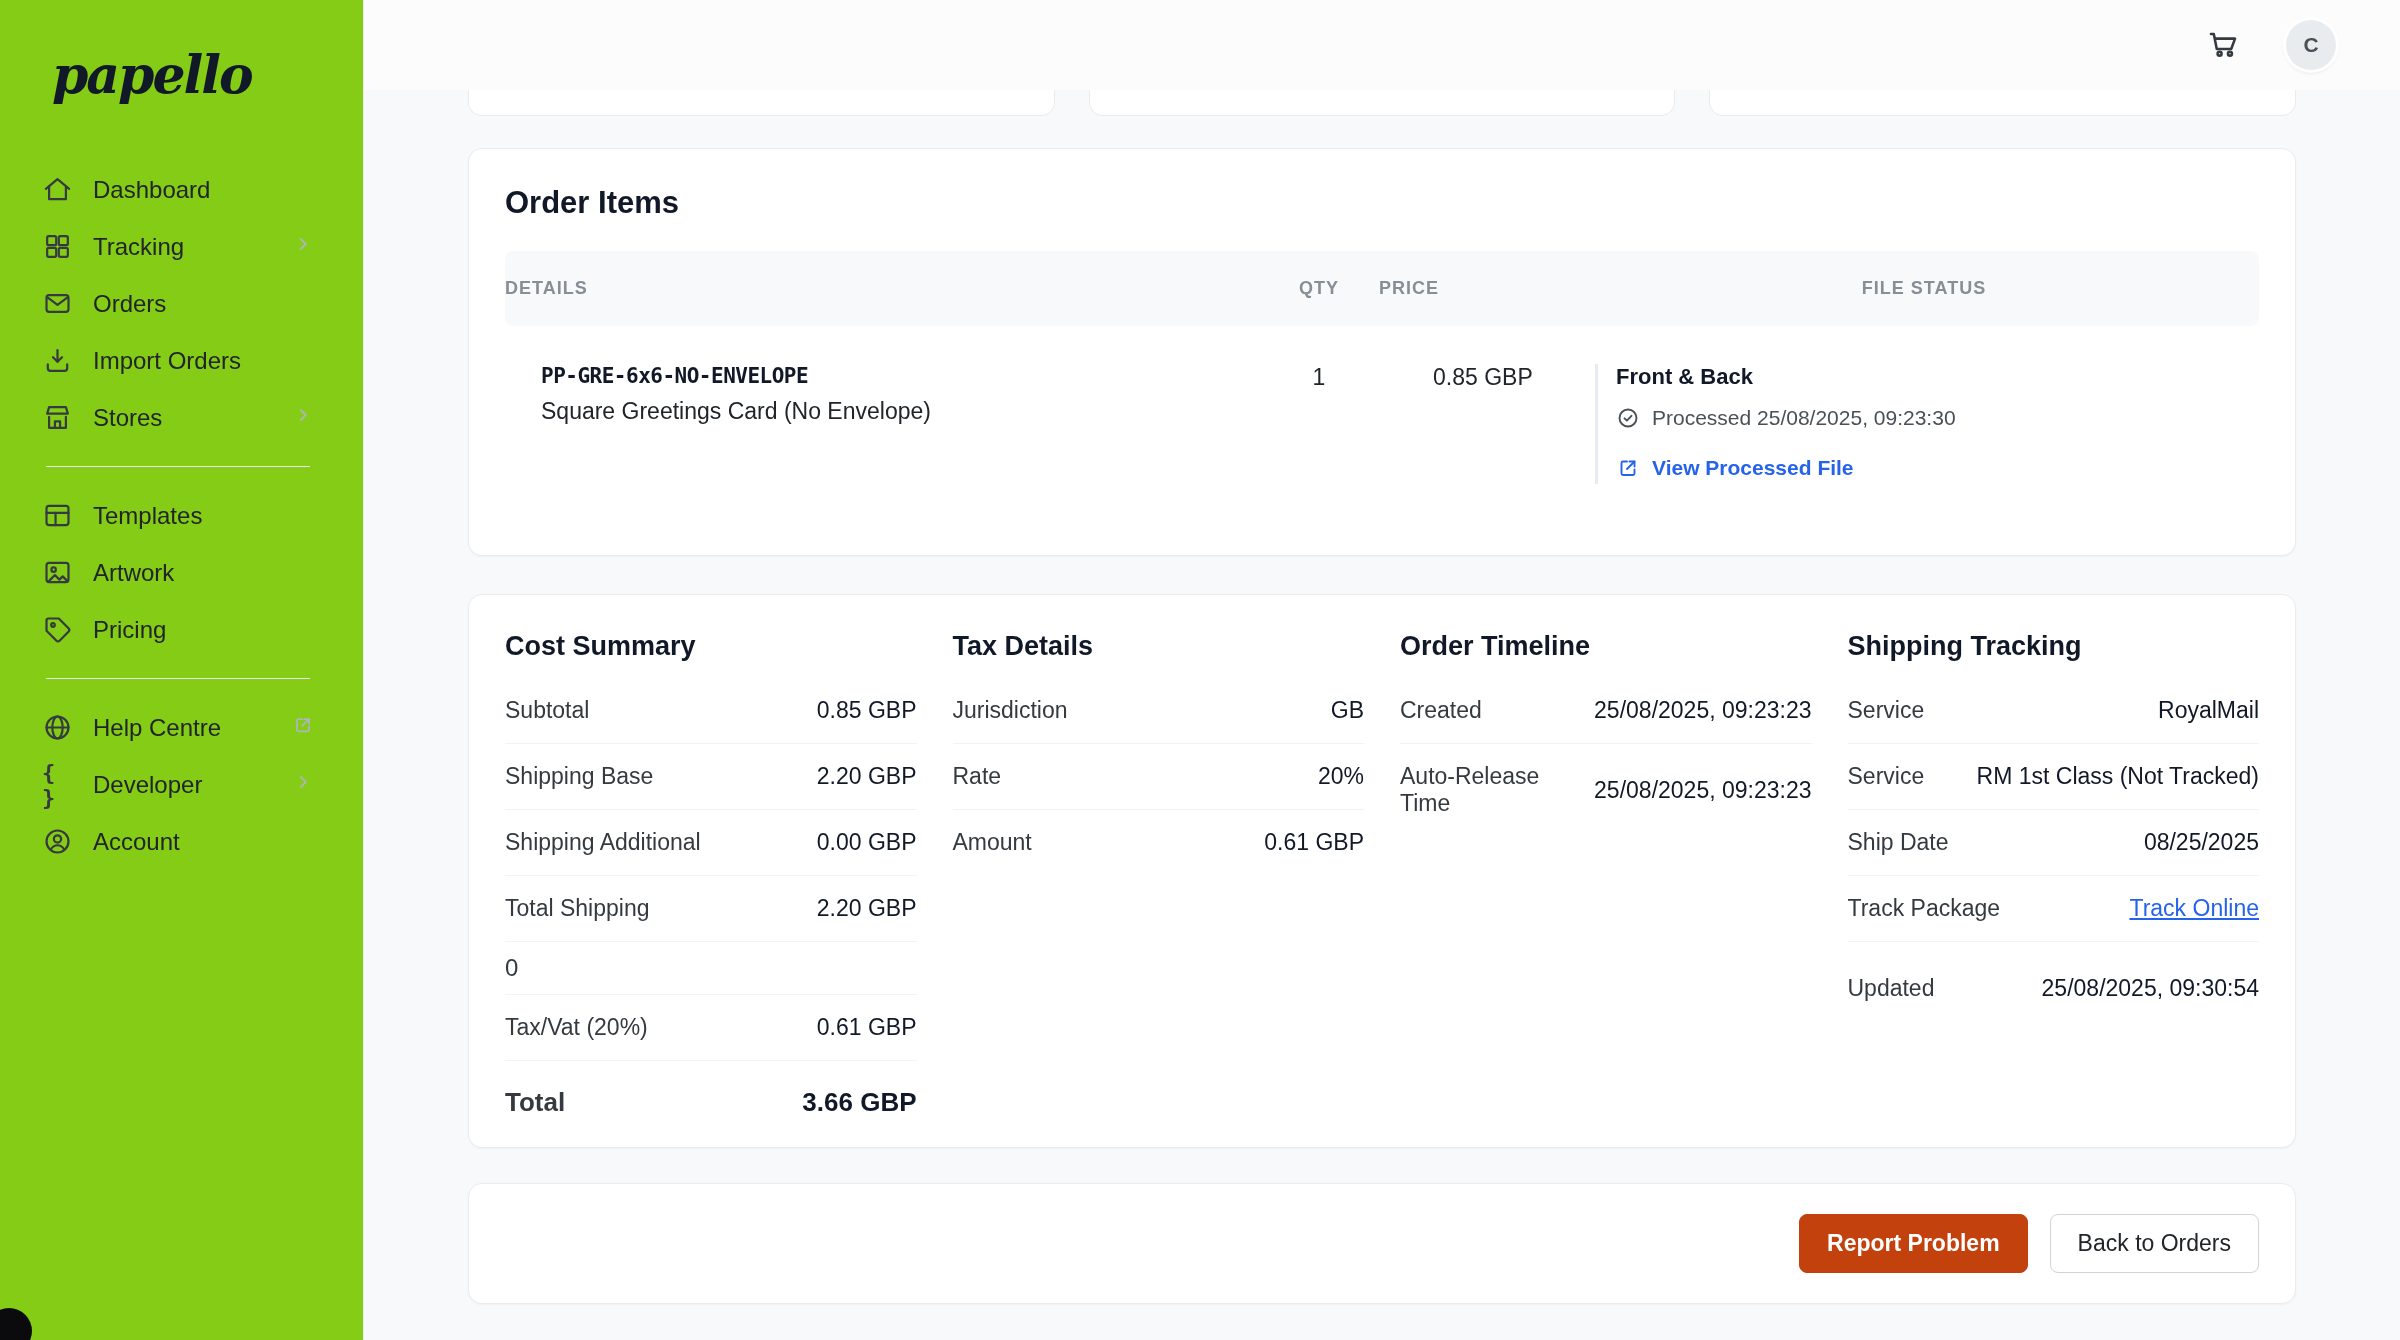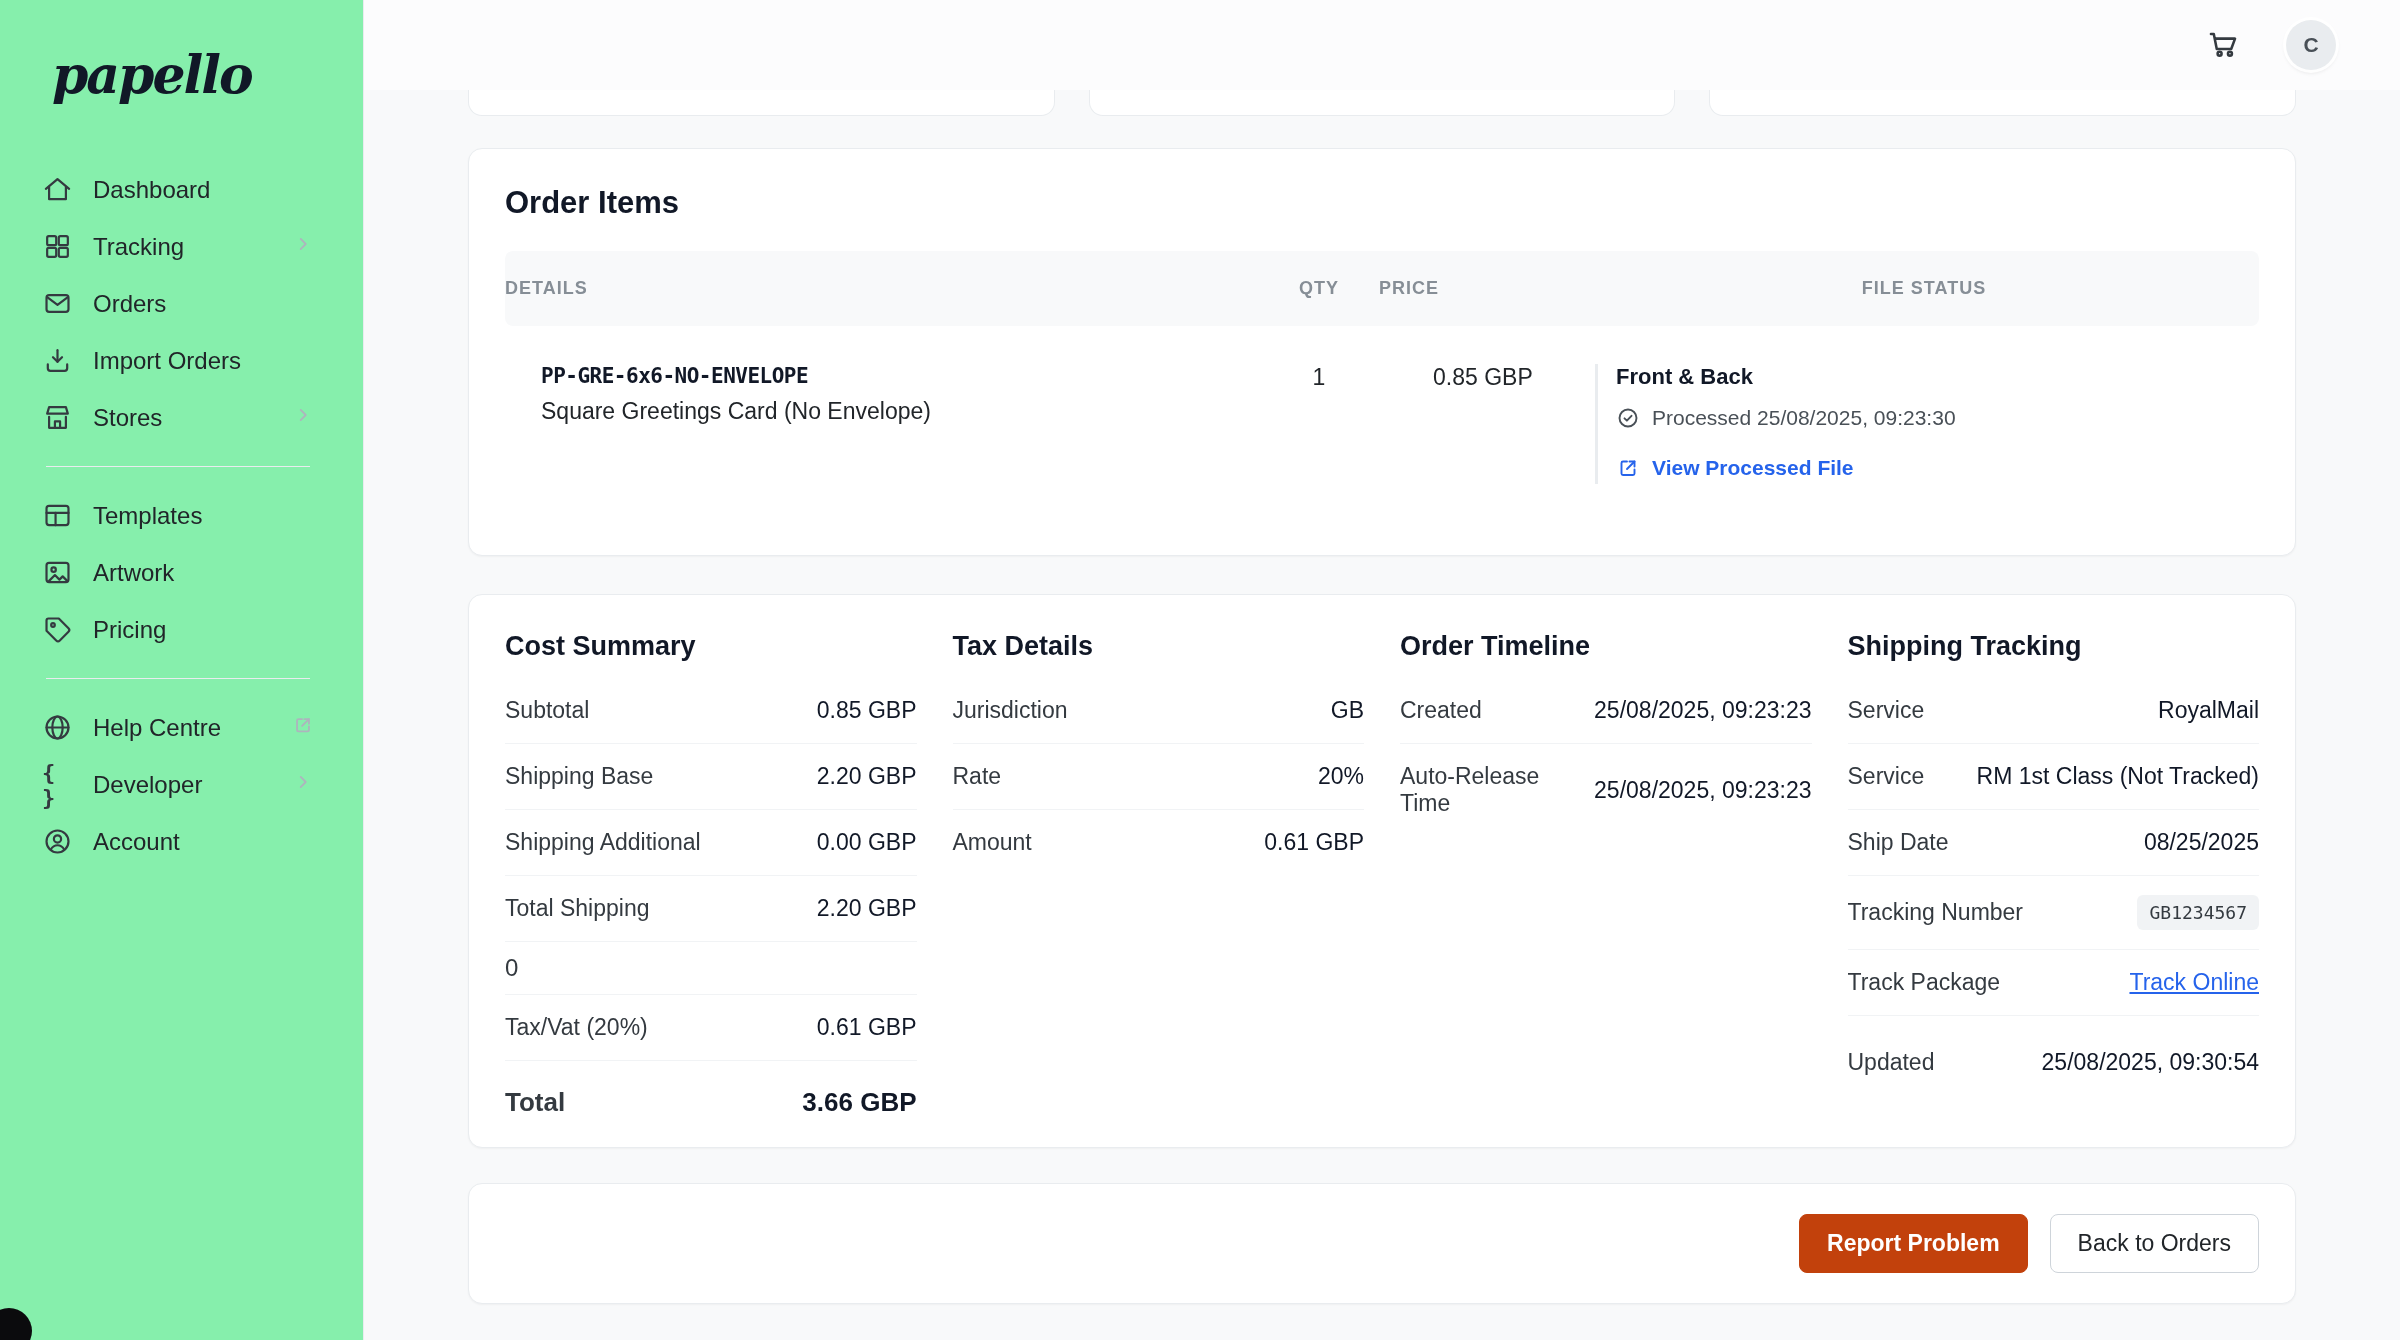--- a/index.html
+++ b/index.html
@@ -6,21 +6,21 @@
   html,body { width:2400px; height:1340px; }
   body {
     font-family:"Liberation Sans", sans-serif;
     background:#f8f9fa;
     color:#212529;
     overflow:hidden;
     display:flex;
   }
   
   .sidebar {
-    width:364px; flex-shrink:0; background:#86efac;
+    width:364px; flex-shrink:0; background:#84cc16;
     border-right:1px solid #e9ecef;
     padding:44px 7px 0 0; position:relative;
   }
   .logo {
     font-family:"DejaVu Serif", serif; font-style:italic; font-weight:700;
     font-size:52px; letter-spacing:-2px; color:#111827;
     padding:0 52px; margin-bottom:56px;
   }
   .nav { padding:0 22px; }
   .nav-item {
@@ -401,24 +401,20 @@
           </div>
           <div class="kv">
             <span class="k">Service</span>
             <span class="v">RM 1st Class (Not Tracked)</span>
           </div>
           <div class="kv">
             <span class="k">Ship Date</span>
             <span class="v">08/25/2025</span>
           </div>
           <div class="kv">
-            <span class="k">Tracking Number</span>
-            <span class="badge">GB1234567</span>
-          </div>
-          <div class="kv">
             <span class="k">Track Package</span>
             <span class="link">Track Online</span>
           </div>
           <div class="kv kv-updated">
             <span class="k">Updated</span>
             <span class="v">25/08/2025, 09:30:54</span>
           </div>
         </div>
 
       </div>

